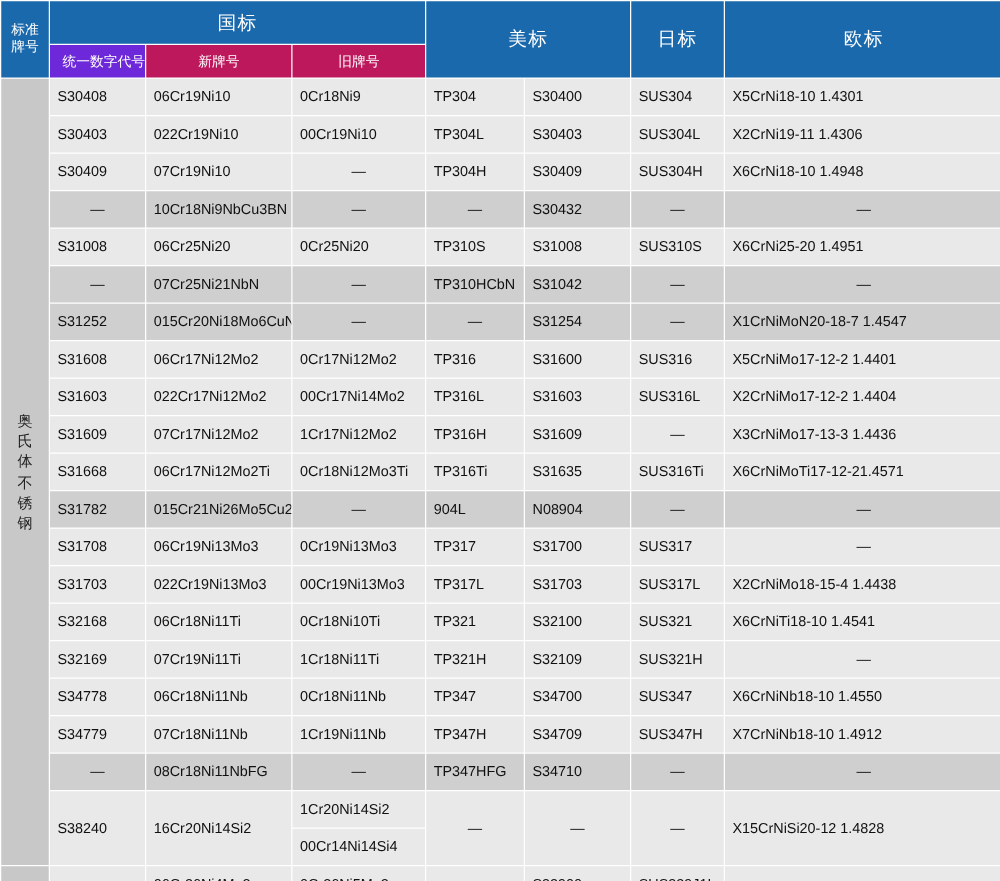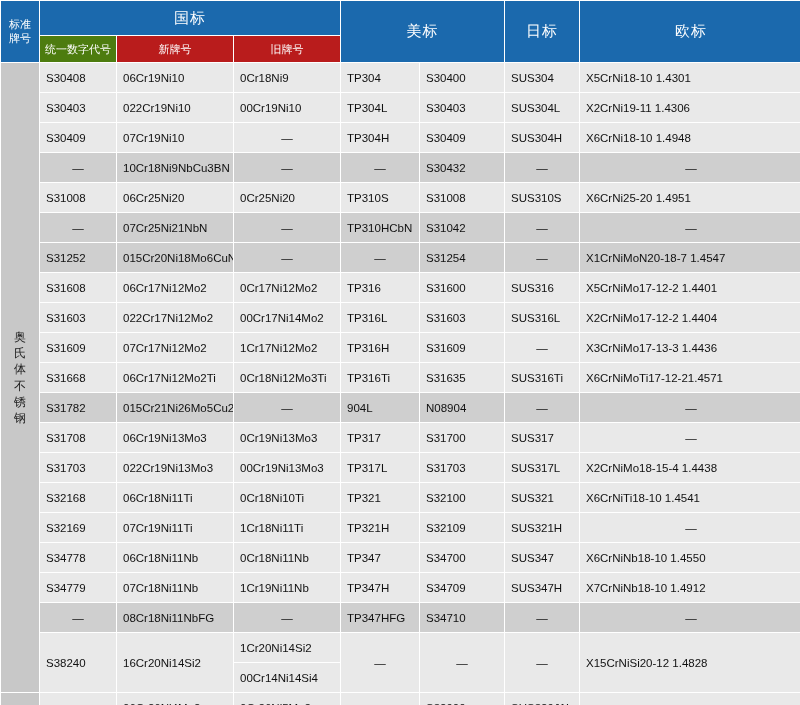--- a/index.html
+++ b/index.html
@@ -32,28 +32,28 @@
   
   .hdr-blue{
     background:#1b69ad;
     color:#ffffff;
     text-align:center;
     font-size:15px;
     letter-spacing:1px;
     height:34px;
   }
   .hdr-blue-sub{
-    background:#4d7c0f;
+    background:#6d28d9;
     color:#ffffff;
-    text-align:center;
+    text-align:right;
     font-size:11px;
     height:26px;
   }
   .hdr-blue-light{
-    background:#b91c1c;
+    background:#be185d;
     color:#ffffff;
     text-align:center;
     font-size:11px;
     height:26px;
   }
   .hdr-corner{
     background:#1b69ad;
     color:#ffffff;
     text-align:center;
     font-size:11px;

